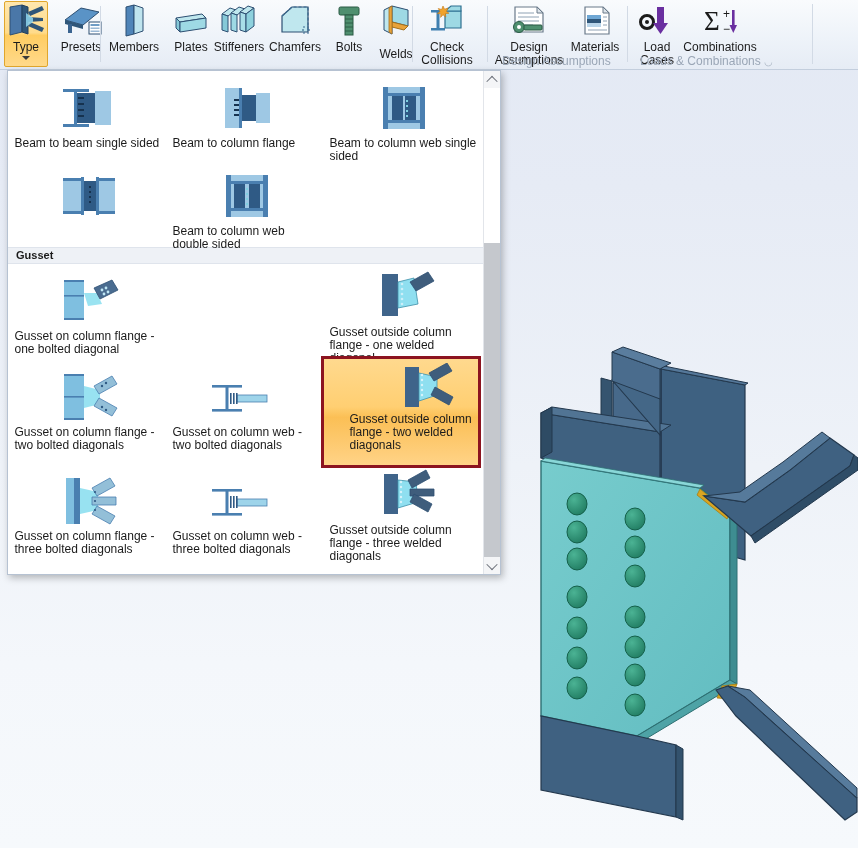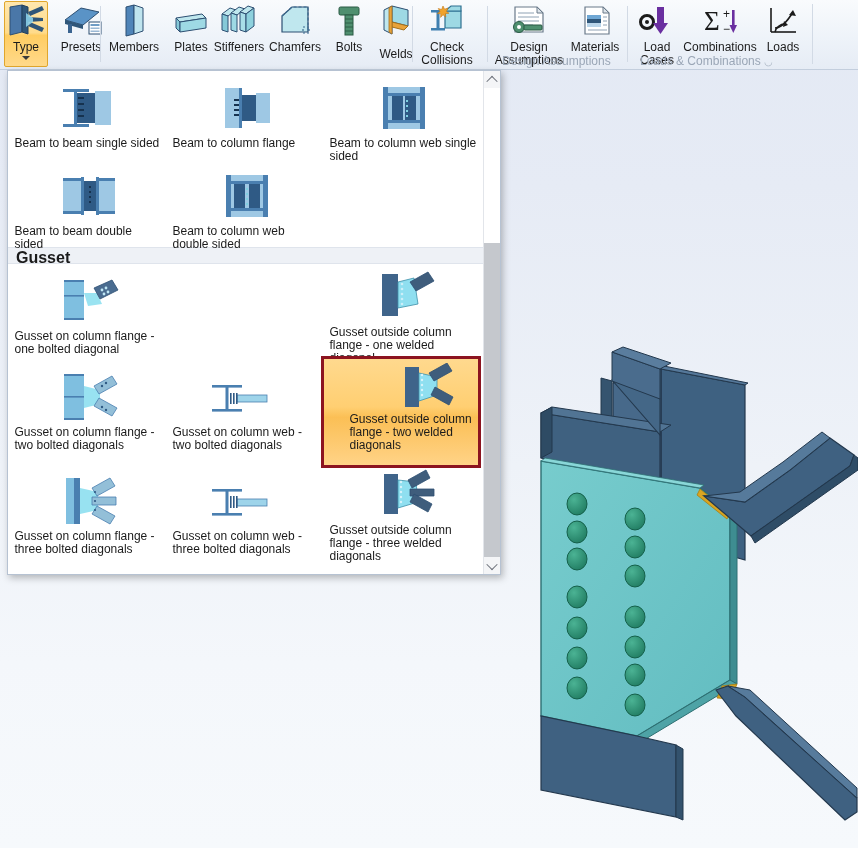--- a/index.html
+++ b/index.html
@@ -55,21 +55,21 @@
     position:absolute;left:7px;top:70px;width:494px;height:505px;
     background:#ffffff;
     border:1px solid #b6c2d2;
     box-shadow:2px 3px 7px rgba(0,0,0,.26);
     box-sizing:border-box;
   }
   #gal-inner{position:absolute;left:0;top:0;right:17px;bottom:0;overflow:hidden;background:#ffffff;}
   .gal-section-body{background:#ffffff;position:relative;}
   .sec-header{
     height:17px;background:#eef1f6;border-top:1px solid #dfe4ec;border-bottom:1px solid #dfe4ec;
-    font-weight:bold;font-size:16px;color:#1b1b1b;padding:1px 0 0 8px;box-sizing:border-box;
+    font-weight:bold;font-size:11px;color:#1b1b1b;padding:1px 0 0 8px;box-sizing:border-box;
   }
   .gitem{
     position:absolute;width:151px;box-sizing:border-box;
     display:flex;flex-direction:column;align-items:center;
     padding-top:6px;cursor:default;
   }
   .gicon{height:54px;display:flex;align-items:center;justify-content:center;}
   .glabel{
     font-size:12px;line-height:13.2px;text-align:left;color:#1b1b1b;width:148px;margin-top:2px;
   }
@@ -360,33 +360,20 @@
         <text x="8" y="26" font-family="Liberation Serif, serif" font-size="27" fill="#1b1b1b">Σ</text>
         <text x="27" y="14" font-family="Liberation Sans, sans-serif" font-size="12" fill="#1b1b1b">+</text>
         <text x="27" y="29" font-family="Liberation Sans, sans-serif" font-size="12" fill="#1b1b1b">−</text>
         <rect x="36" y="6" width="2.6" height="16" fill="#6a2fa0"></rect>
         <polygon points="33.5,21 41,21 37.3,29" fill="#6a2fa0"></polygon>
       </svg>
     </div>
     <div class="rlabel" style="width:96px;">Combinations</div>
   </div>
 
-  <div class="rbtn" style="left:757px;width:52px;">
-    <div class="ricon">
-      <svg width="40" height="34" viewBox="0 0 40 34">
-        <line x1="8" y1="4" x2="8" y2="28" stroke="#1b1b1b" stroke-width="1.6"></line>
-        <line x1="8" y1="28" x2="33" y2="28" stroke="#1b1b1b" stroke-width="1.6"></line>
-        <path d="M12,24 C18,24 24,18 30,8" stroke="#1b1b1b" stroke-width="1.6" fill="none"></path>
-        <polygon points="30,6 33,12 26,11" fill="#1b1b1b"></polygon>
-        <path d="M12,28 A10,10 0 0 1 22,20" stroke="#1b1b1b" stroke-width="1.4" fill="none"></path>
-        <polygon points="21,17 25,21 20,23" fill="#1b1b1b"></polygon>
-      </svg>
-    </div>
-    <div class="rlabel">Loads</div>
-  </div>
 
   <div class="rsep" style="left:812px;top:4px;height:60px;"></div>
 
   <div class="gfoot" style="left:502px;">Design Assumptions</div>
   <div class="gfoot" style="left:640px;">
     <span>Loads &amp; Combinations</span>
     <span style="font-size:10px;color:#aab5c3;">◡</span>
   </div>
 </div>
 
@@ -467,21 +454,20 @@
             <rect x="44" y="7" width="16" height="3" fill="#4a7fb0"></rect>
             <rect x="44" y="40" width="16" height="3" fill="#4a7fb0"></rect>
             <g fill="#16324f">
               <rect x="34" y="15" width="2" height="2"></rect>
                 <rect x="34" y="20" width="2" height="2"></rect>
               <rect x="34" y="25" width="2" height="2"></rect>
                 <rect x="34" y="30" width="2" height="2"></rect>
             </g>
           </svg>
         </div>
-        <div class="glabel">Beam to beam double sided</div>
       </div>
 
       <div class="gitem" style="left:163px;top:92px;">
         <div class="gicon">
           <svg width="68" height="50" viewBox="0 0 68 50">
             <rect x="13" y="4" width="42" height="42" fill="#9ec8e4"></rect>
             <rect x="13" y="4" width="5" height="42" fill="#4a7fb0"></rect>
             <rect x="50" y="4" width="5" height="42" fill="#4a7fb0"></rect>
             <rect x="18" y="10" width="32" height="3" fill="#4a7fb0"></rect>
             <rect x="18" y="37" width="32" height="3" fill="#4a7fb0"></rect>

